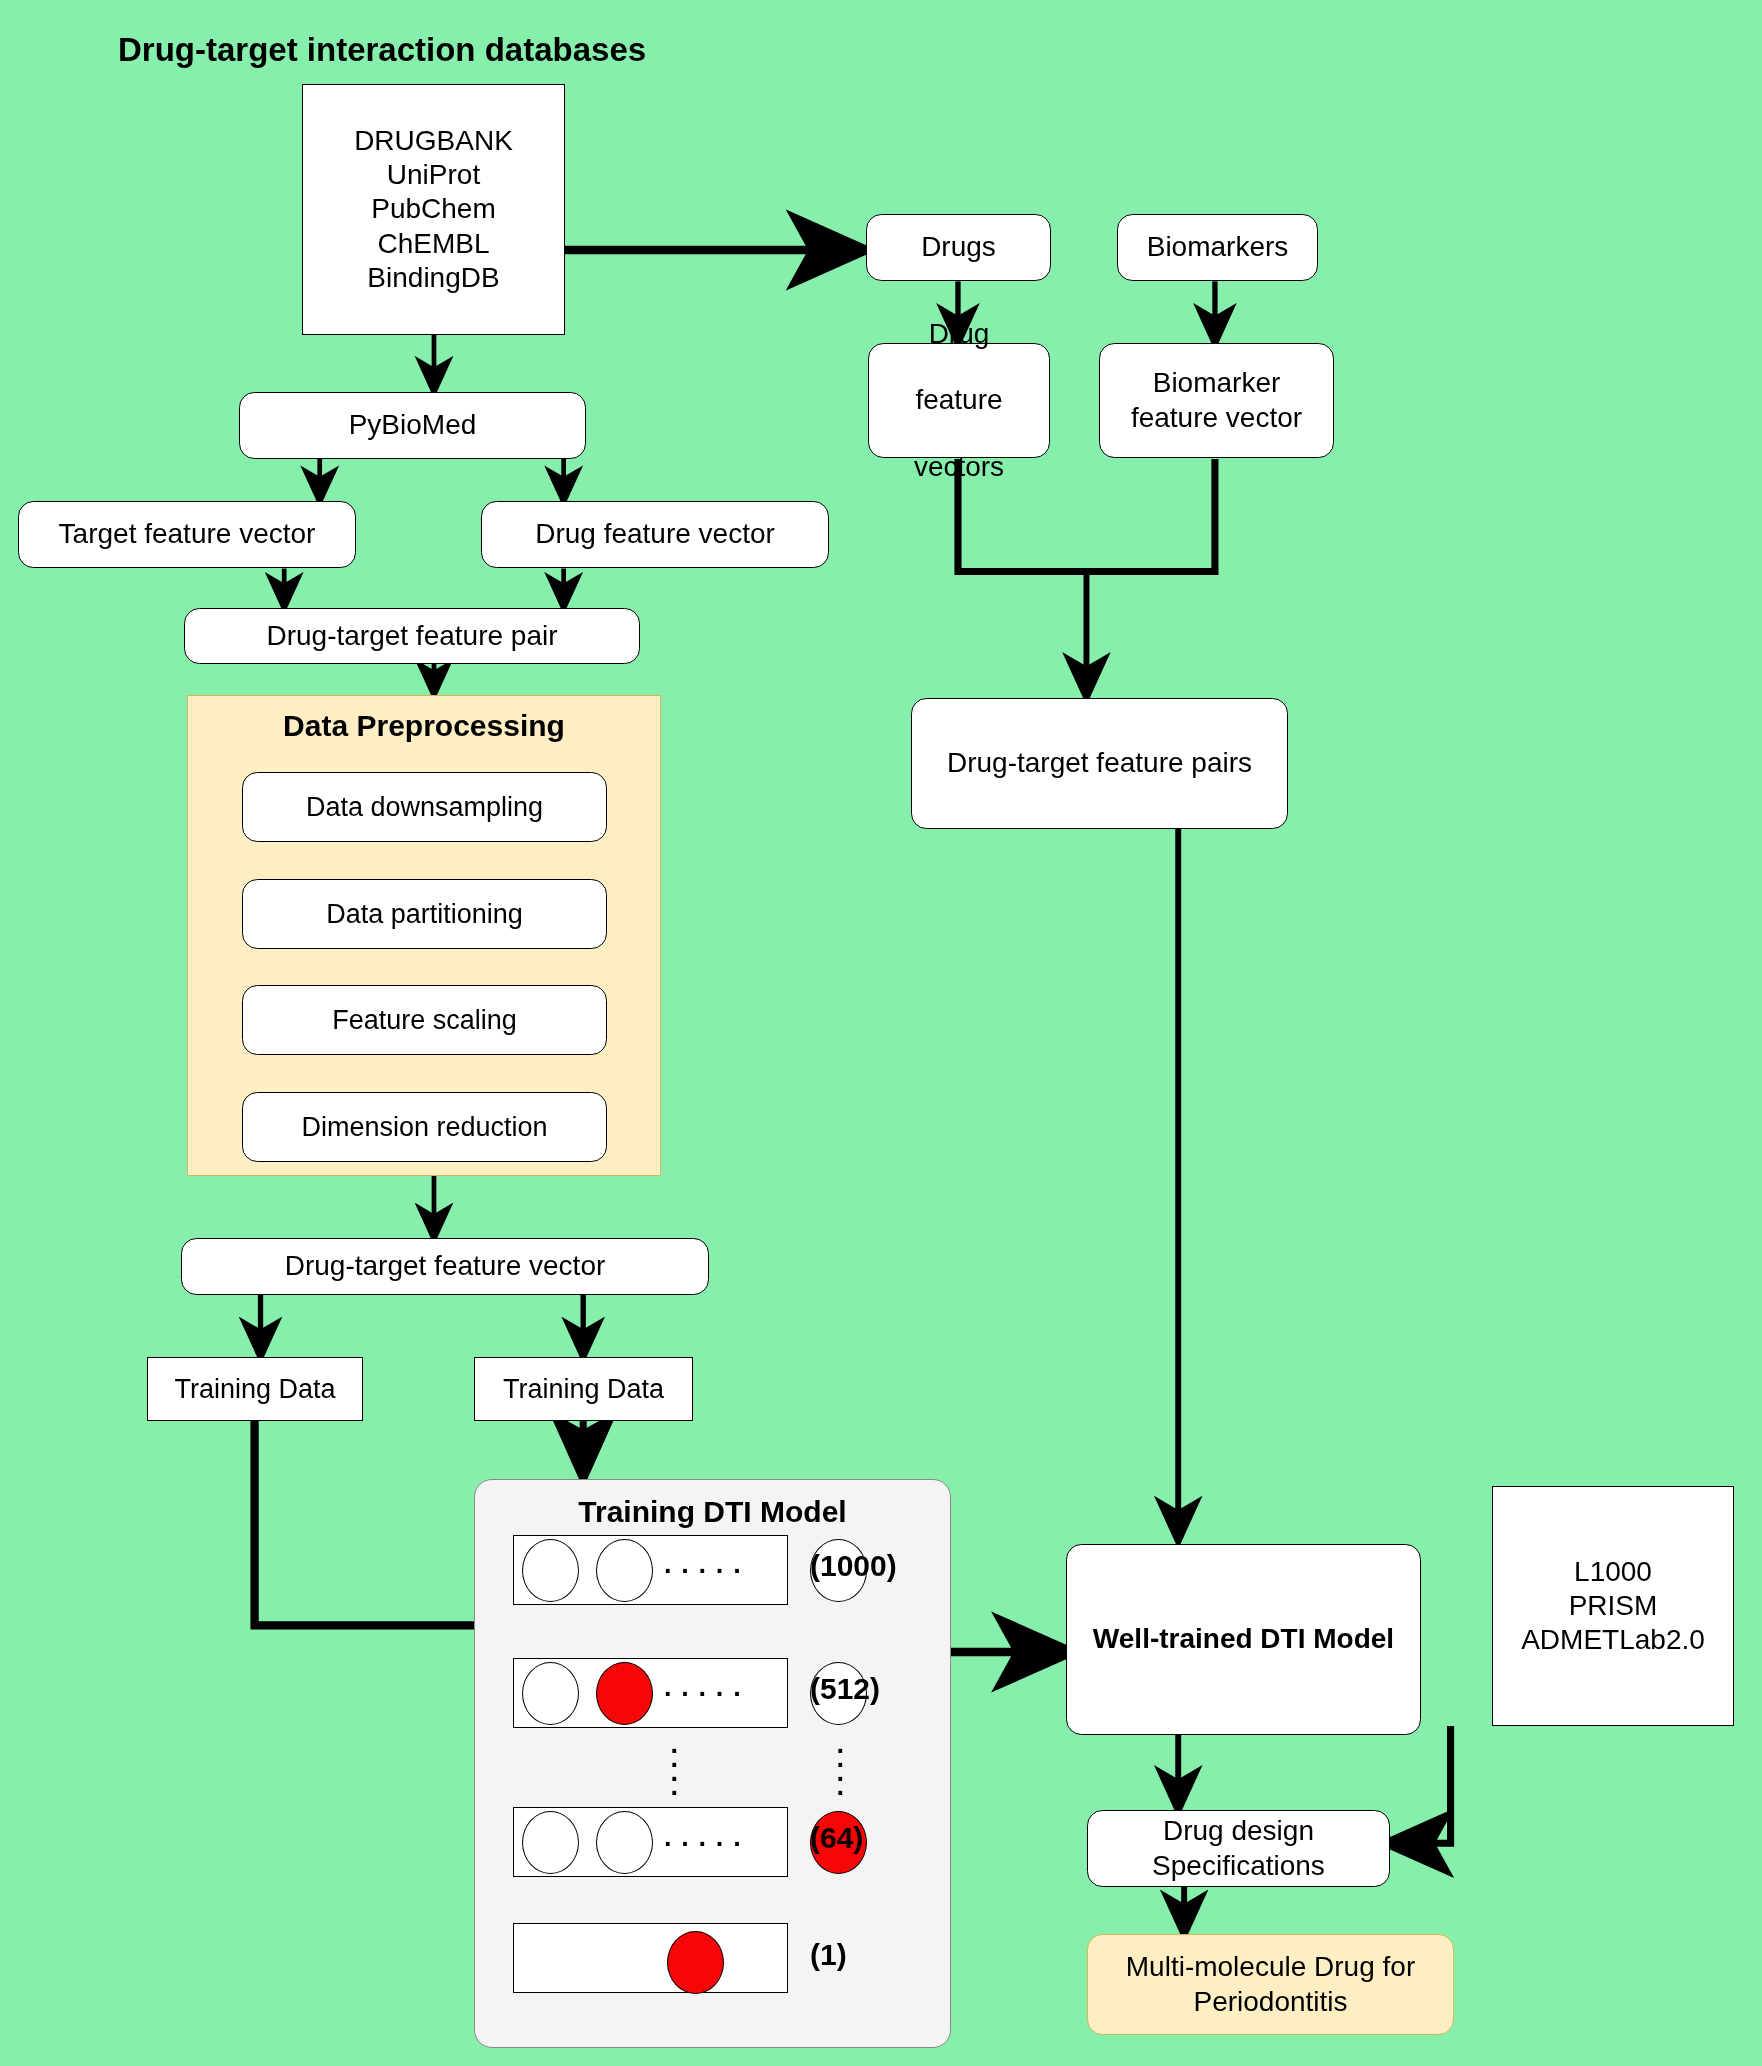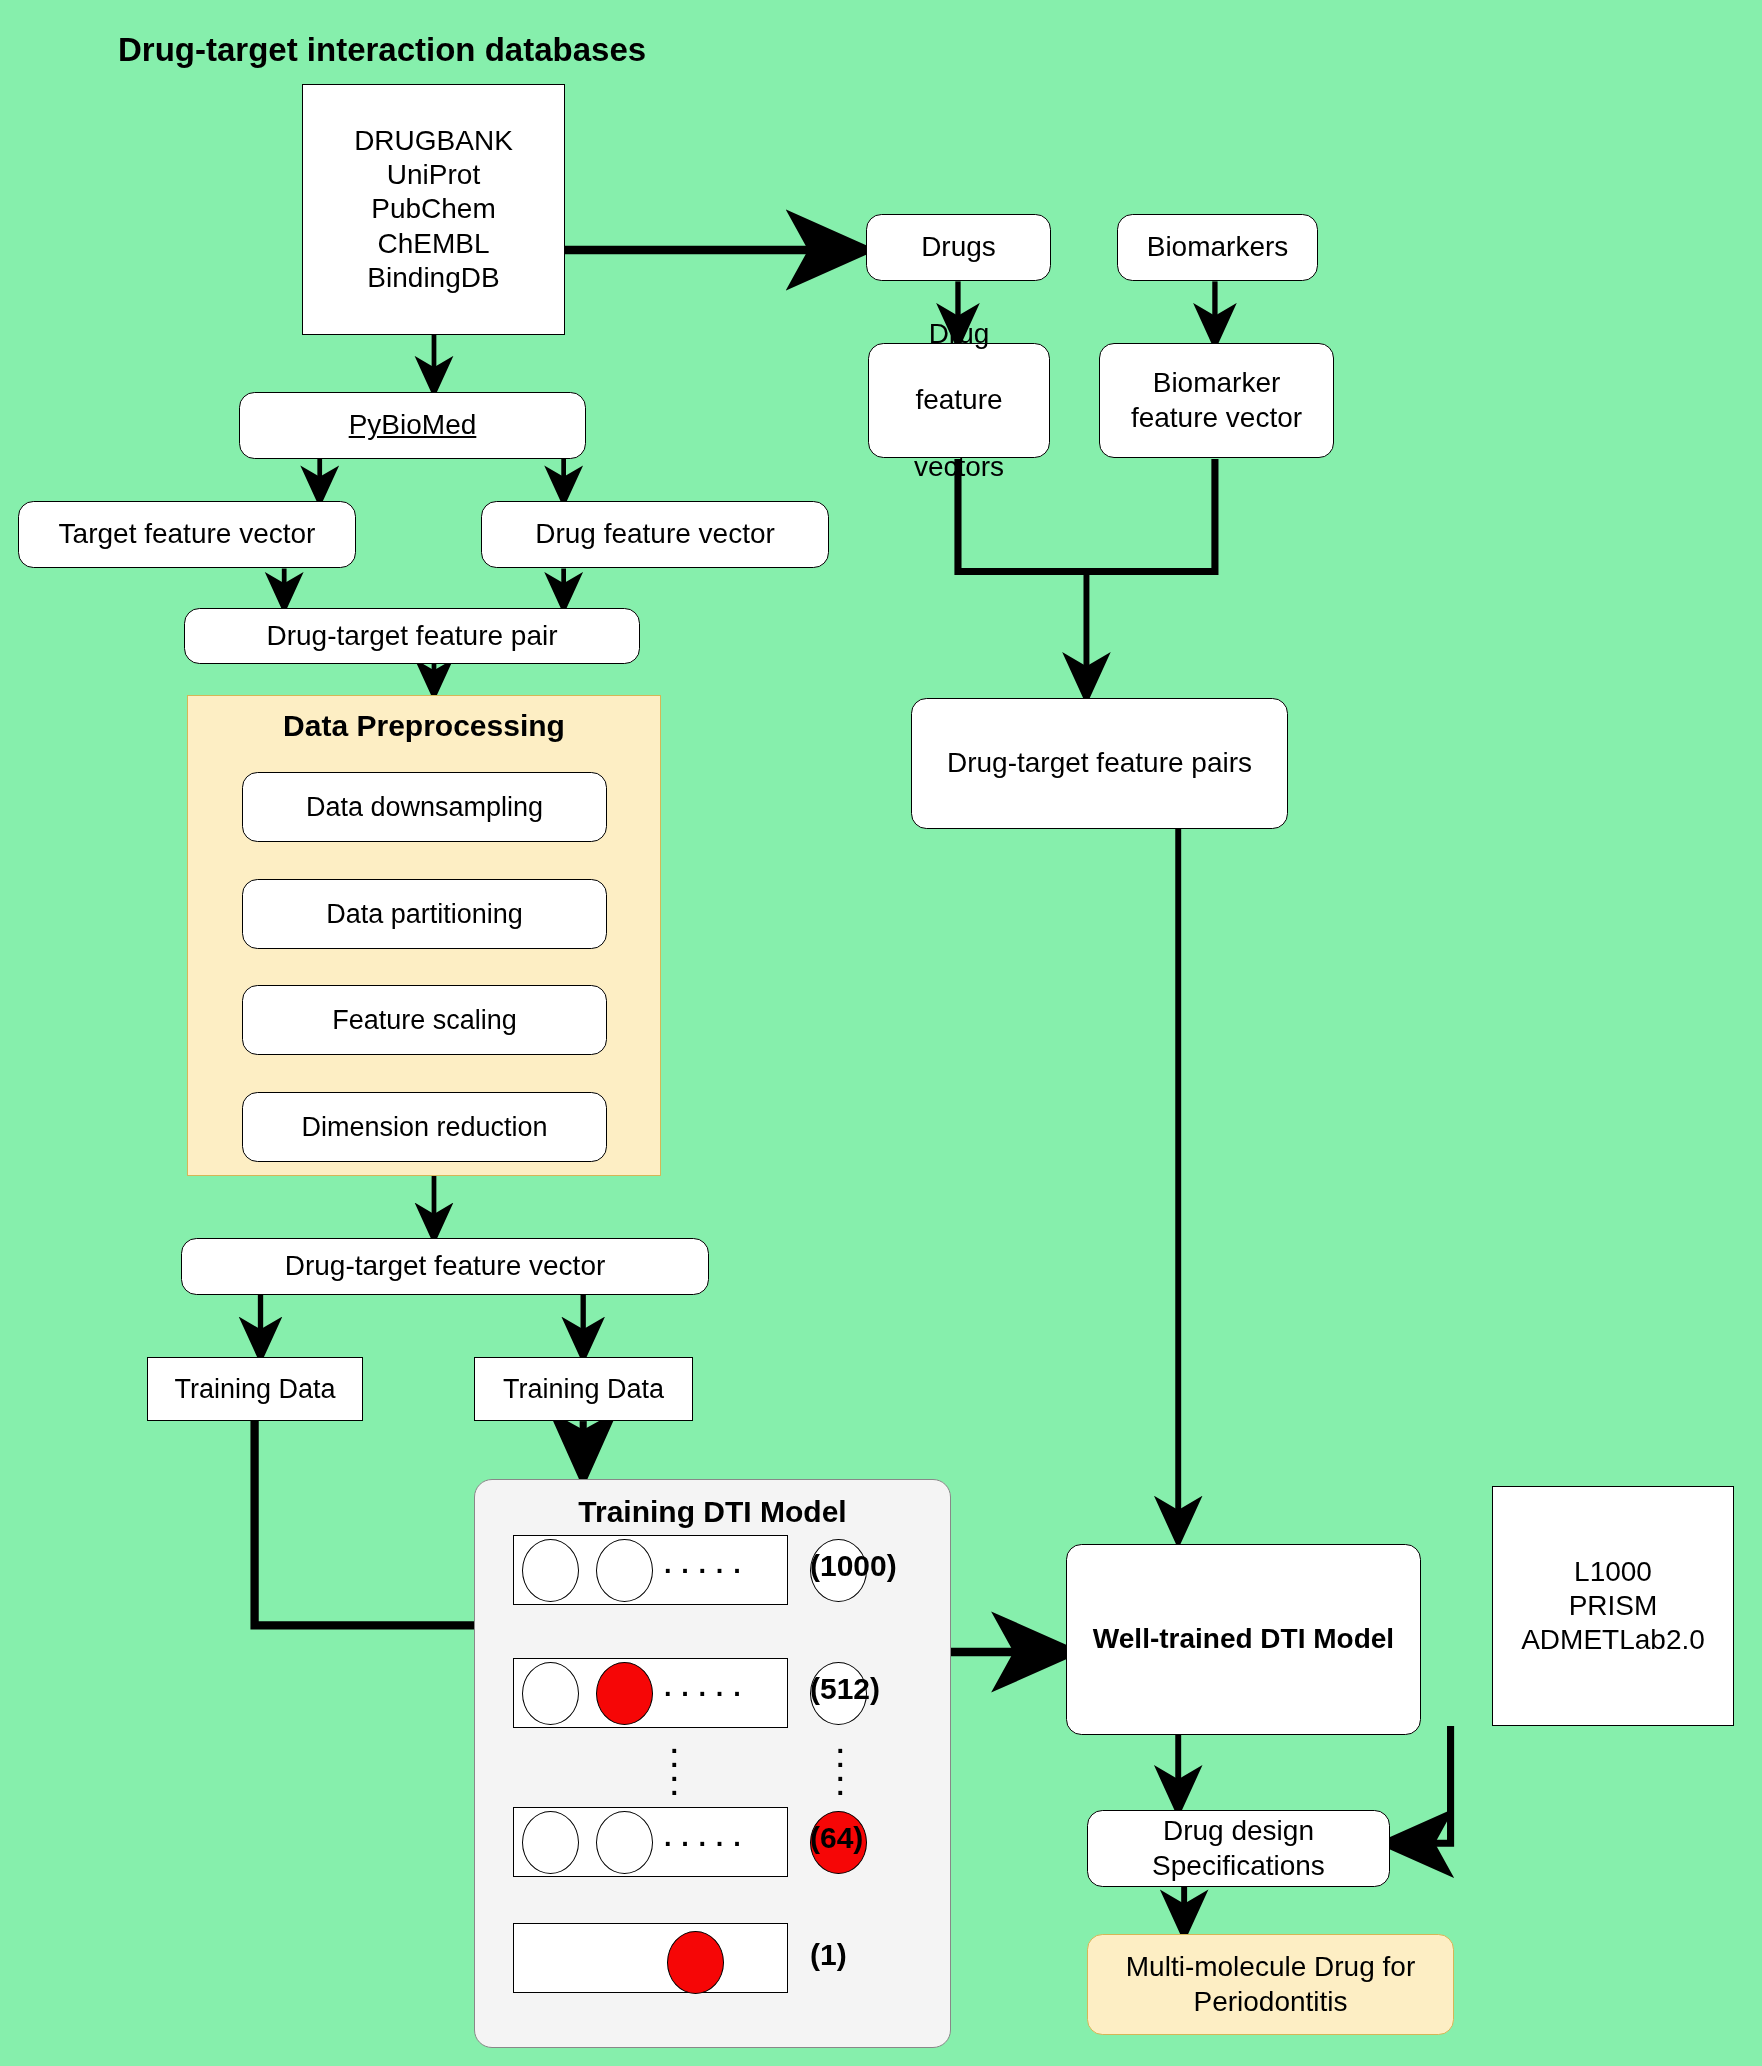--- a/index.html
+++ b/index.html
@@ -113,21 +113,21 @@
   <div class="banner" style="left:118px;top:31px;">Drug-target interaction databases</div>
 
   <div class="node sq t48" style="left:302px;top:84px;width:263px;height:251px;flex-direction:column;">
     <span>DRUGBANK</span>
     <span>UniProt</span>
     <span>PubChem</span>
     <span>ChEMBL</span>
     <span>BindingDB</span>
   </div>
 
-  <div class="node rr t48" style="left:239px;top:392px;width:347px;height:67px;text-decoration:underline;">PyBioMed</div>
+  <div class="node rr t48" style="left:239px;top:392px;width:347px;height:67px;">PyBioMed</div>
 
   <div class="node rr t48" style="left:18px;top:501px;width:338px;height:67px;">Target feature vector</div>
   <div class="node rr t48" style="left:481px;top:501px;width:348px;height:67px;">Drug feature vector</div>
 
   <div class="node rr t48" style="left:184px;top:608px;width:456px;height:56px;">Drug-target feature pair</div>
 
   <div class="panel panel-yellow" style="left:187px;top:695px;width:474px;height:481px;">
     <div class="panel-title" style="top:13px;">Data Preprocessing</div>
   </div>
   <div class="node rr t46" style="left:242px;top:772px;width:365px;height:70px;">Data downsampling</div>
@@ -142,21 +142,21 @@
 
   <div class="node rr t48" style="left:866px;top:214px;width:185px;height:67px;">Drugs</div>
   <div class="node rr t48" style="left:1117px;top:214px;width:201px;height:67px;">Biomarkers</div>
 
   <div class="node rr t48" style="left:868px;top:343px;width:182px;height:115px;flex-direction:column;gap:32px;">
     <span>Drug</span>
     <span>feature</span>
     <span>vectors</span>
   </div>
 
-  <div class="node rr t48" style="left:1099px;top:343px;width:235px;height:115px;flex-direction:column;border-radius:15px;">
+  <div class="node rr t48" style="left:1099px;top:343px;width:235px;height:115px;flex-direction:column;">
     <span>Biomarker</span>
     <span>feature vector</span>
   </div>
 
   <div class="node rr t48" style="left:911px;top:698px;width:377px;height:131px;">Drug-target feature pairs</div>
 
   <div class="panel panel-gray" style="left:474px;top:1479px;width:477px;height:569px;border-radius:18px;">
     <div class="panel-title" style="top:15.4px;">Training DTI Model</div>
   </div>
 

